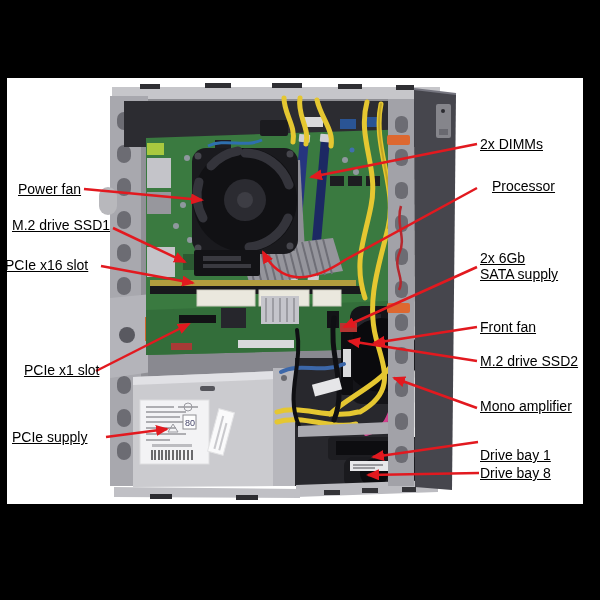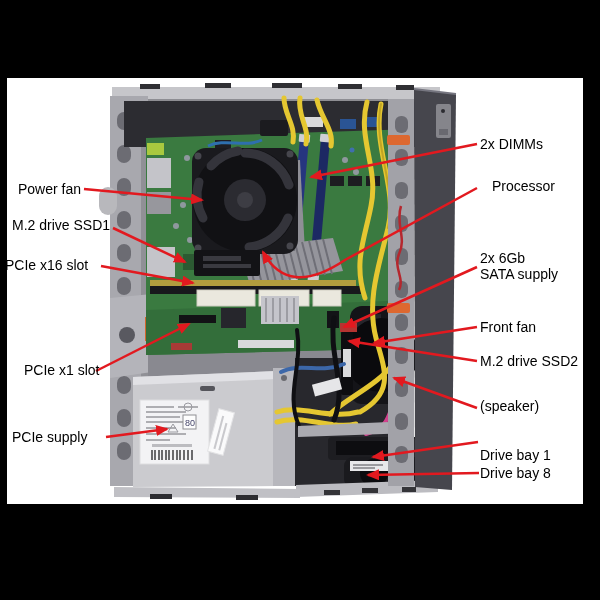--- a/index.html
+++ b/index.html
@@ -7,21 +7,21 @@
     width:600px;height:600px;position:relative;overflow:hidden;
     background:#000;font-family:"Liberation Sans",sans-serif;
   }
   .canvas{
     position:absolute;left:7px;top:78px;width:576px;height:426px;
     background:#fff;
   }
   svg.layer{position:absolute;left:0;top:0;width:600px;height:600px;}
   .label{
     position:absolute;color:#000;font-size:14px;line-height:16px;
-    white-space:nowrap;z-index:30;
+    white-space:nowrap;z-index:30;text-decoration:underline;
   }
   .leaders{z-index:20;}
   .photo{z-index:10;}
   svg text{font-family:"Liberation Sans",sans-serif;}
 </style>
 </head>
 <body>
 
 <div class="canvas"></div>
 
@@ -365,20 +365,20 @@
     <div>2x 6Gb</div>
     <div>SATA supply</div>
   </div>
 <div class="label" style="left:480px;top:319px">
     <div>Front fan</div>
   </div>
 <div class="label" style="left:480px;top:353px">
     <div>M.2 drive SSD2</div>
   </div>
 <div class="label" style="left:480px;top:398px">
-    <div>(speaker)</div>
+    <div>Mono amplifier</div>
   </div>
 <div class="label" style="left:480px;top:447px">
     <div>Drive bay 1</div>
   </div>
 <div class="label" style="left:480px;top:465px">
     <div>Drive bay 8</div>
   </div>
 
 </body></html>

